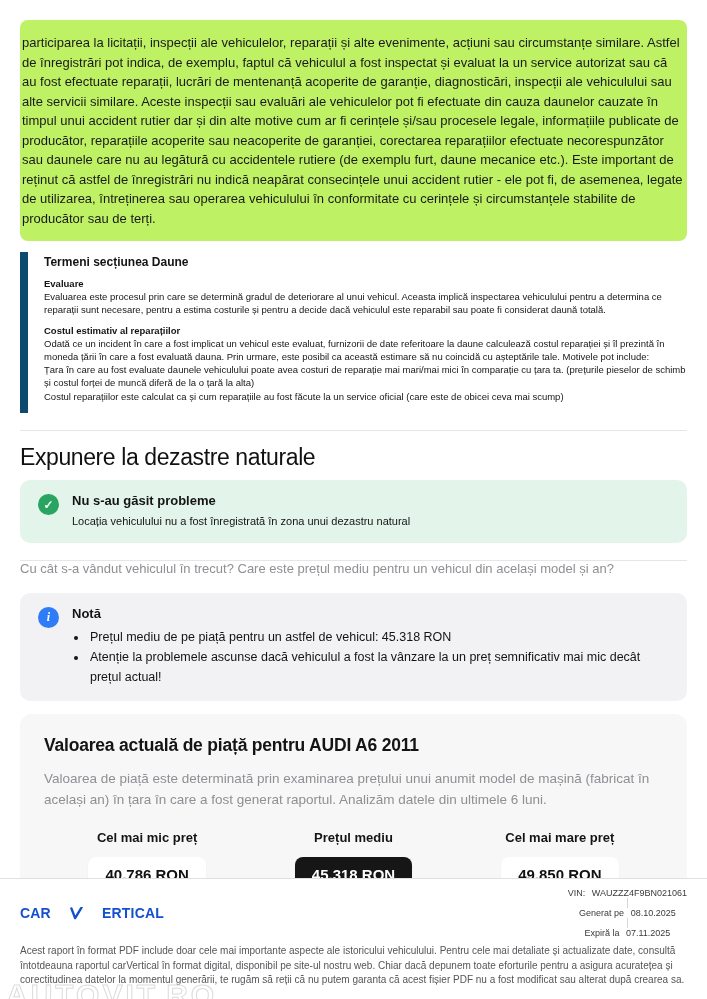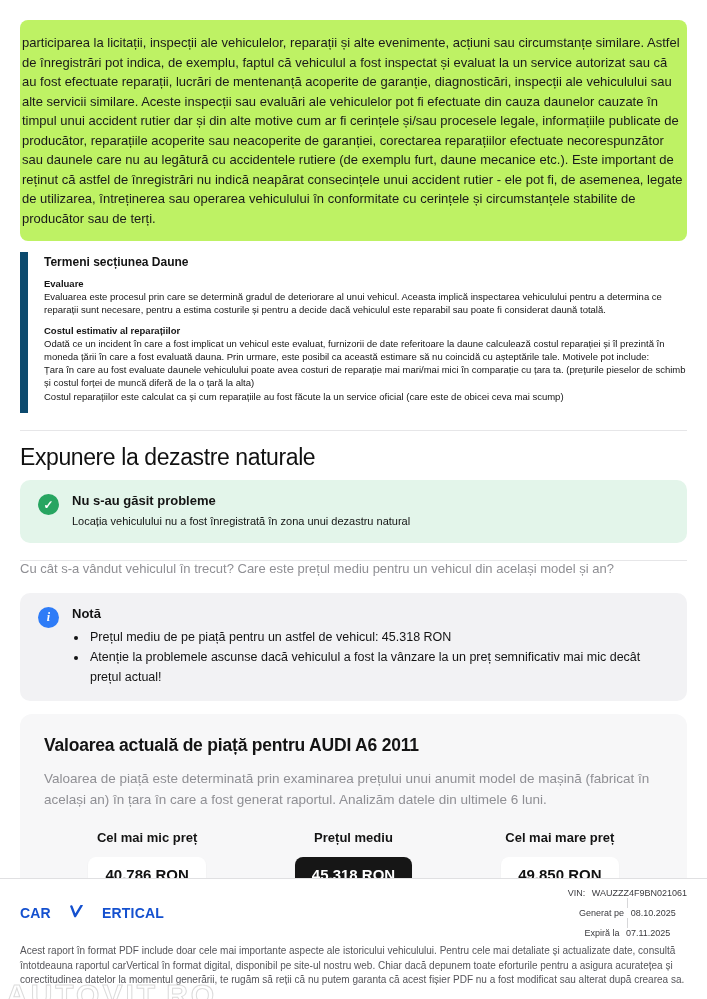--- a/index.html
+++ b/index.html
@@ -49,21 +49,21 @@
   .mv-prices { display:flex; }
   .mv-col { flex:1; text-align:center; }
   .mv-label { font-size:13px; font-weight:bold; margin-bottom:12px; }
   .mv-badge { display:inline-block; background:#fff; color:#111; border-radius:8px;
     padding:9px 17px; font-size:15px; font-weight:800; box-shadow:0 1px 2px rgba(0,0,0,0.05); }
   .mv-badge.dark { background:#161616; color:#fff; }
 
   
   .footer { position:absolute; left:0; right:0; bottom:0; padding:9px 20px 12px; border-top:1px solid #e0e0e2; background:#fff; }
   .footer-row { display:flex; justify-content:space-between; align-items:center; }
-  .logo { display:flex; gap:19px; color:#1450cf; font-weight:800;
+  .logo { display:flex; align-items:flex-end; gap:19px; color:#1450cf; font-weight:800;
     font-size:14px; letter-spacing:0.2px; }
   .logo svg { margin:0 0 1px; }
   .meta { display:flex; align-items:center; font-size:9px; color:#3a3a3e;flex-direction:column; }
   .meta .sep { width:1px; height:10px; background:#d7d7d9; }
   .meta .pair span + span { margin-left:4px; }
   .disclaimer { margin-top:6px; font-size:10px; line-height:1.42; color:#55555a; max-width:680px; }
 
   .watermark { position:absolute; left:6px; bottom:-13px; font-size:30px; font-weight:800;
     letter-spacing:3px; color:rgba(255,255,255,0.55);
     -webkit-text-stroke:1px #dcdcdc; z-index:5; pointer-events:none; }

